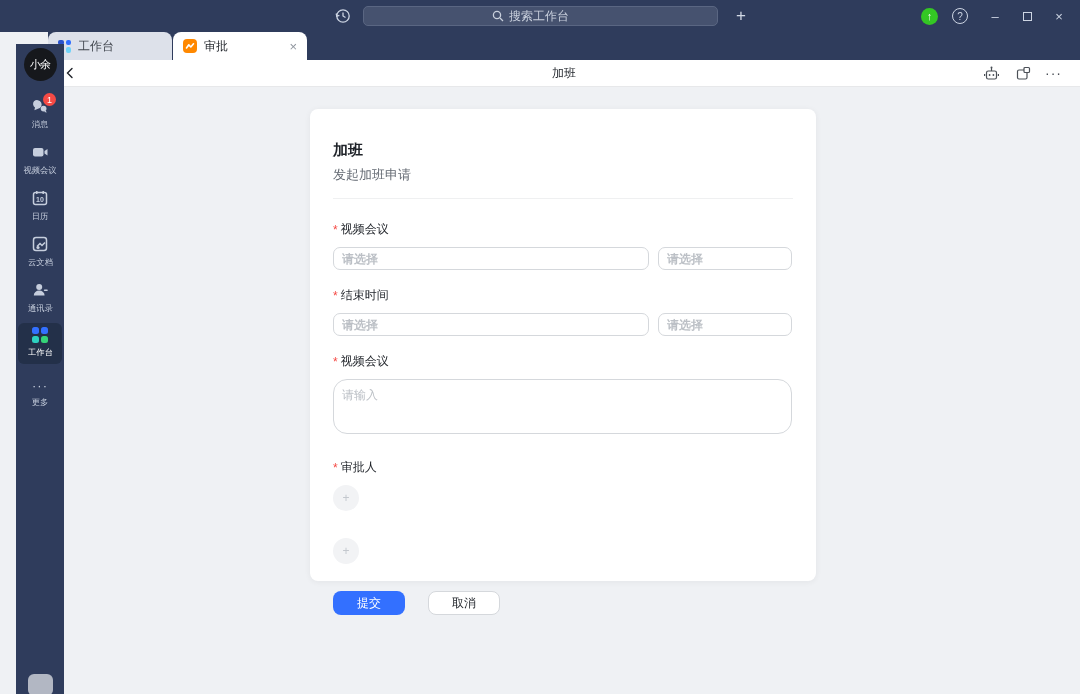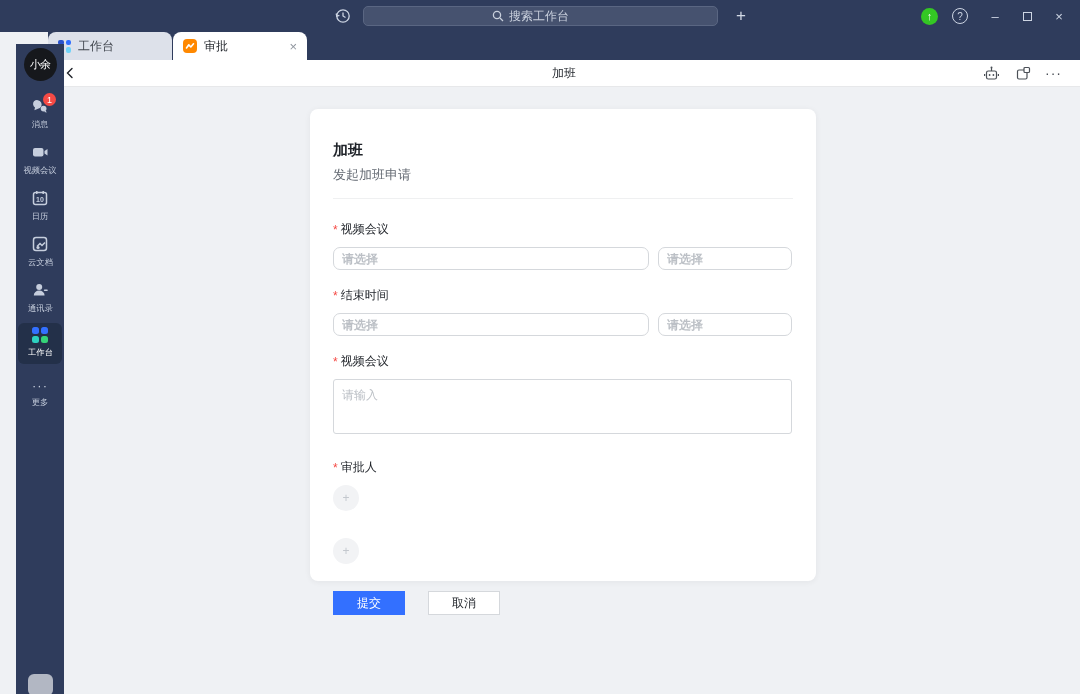--- a/index.html
+++ b/index.html
@@ -82,28 +82,28 @@
   .card .sub { font-size:13px; color:#646a73; margin-top:6px; }
   .divider { height:1px; background:#eff0f1; margin:14px 0 22px; }
   .f-label { display:flex; align-items:center; gap:3px; font-size:12px; color:#1f2329; margin-bottom:9px; }
   .req { color:#f54a45; }
   .row { display:flex; gap:9px; margin-bottom:17px; }
   .inp { height:23px; border:1px solid #d5d8dc; border-radius:7px; padding:0 8px; font-size:12px;
          color:#1f2329; outline:none; background:#fff; font-family:inherit;font-weight:bold; }
   .inp::placeholder { color:#bcc0c6; }
   .inp.date { width:316px; }
   .inp.time { width:134px; }
-  .ta { width:459px; height:55px; border:1px solid #d5d8dc; border-radius:3px; padding:7px 8px;
+  .ta { width:459px; height:55px; border:1px solid #d5d8dc; border-radius:14px; padding:7px 8px;
         font-size:12px; color:#1f2329; resize:none; outline:none; font-family:inherit; margin-bottom:22px; }
   .ta::placeholder { color:#bcc0c6; }
   .person-add { width:26px; height:26px; border-radius:50%; background:#f2f3f5; display:flex;
                 align-items:center; justify-content:center; color:#c4c8ce; font-size:12px;
                 cursor:pointer; margin-bottom:27px; }
   .btnrow { display:flex; gap:23px; margin-top:6px; }
-  .btn { width:72px; height:24px; border-radius:0; font-size:12px; display:flex; align-items:center;
+  .btn { width:72px; height:24px; border-radius:8px; font-size:12px; display:flex; align-items:center;
          justify-content:center; cursor:pointer; font-family:inherit; }
   .btn.primary { background:#3370ff; color:#fff; border:none; }
   .btn.ghost { background:#fff; color:#1f2329; border:1px solid #d5d8dc; }
 
   svg { display:block; }
 </style>
 </head>
 <body>
 
 <div class="topbar">

